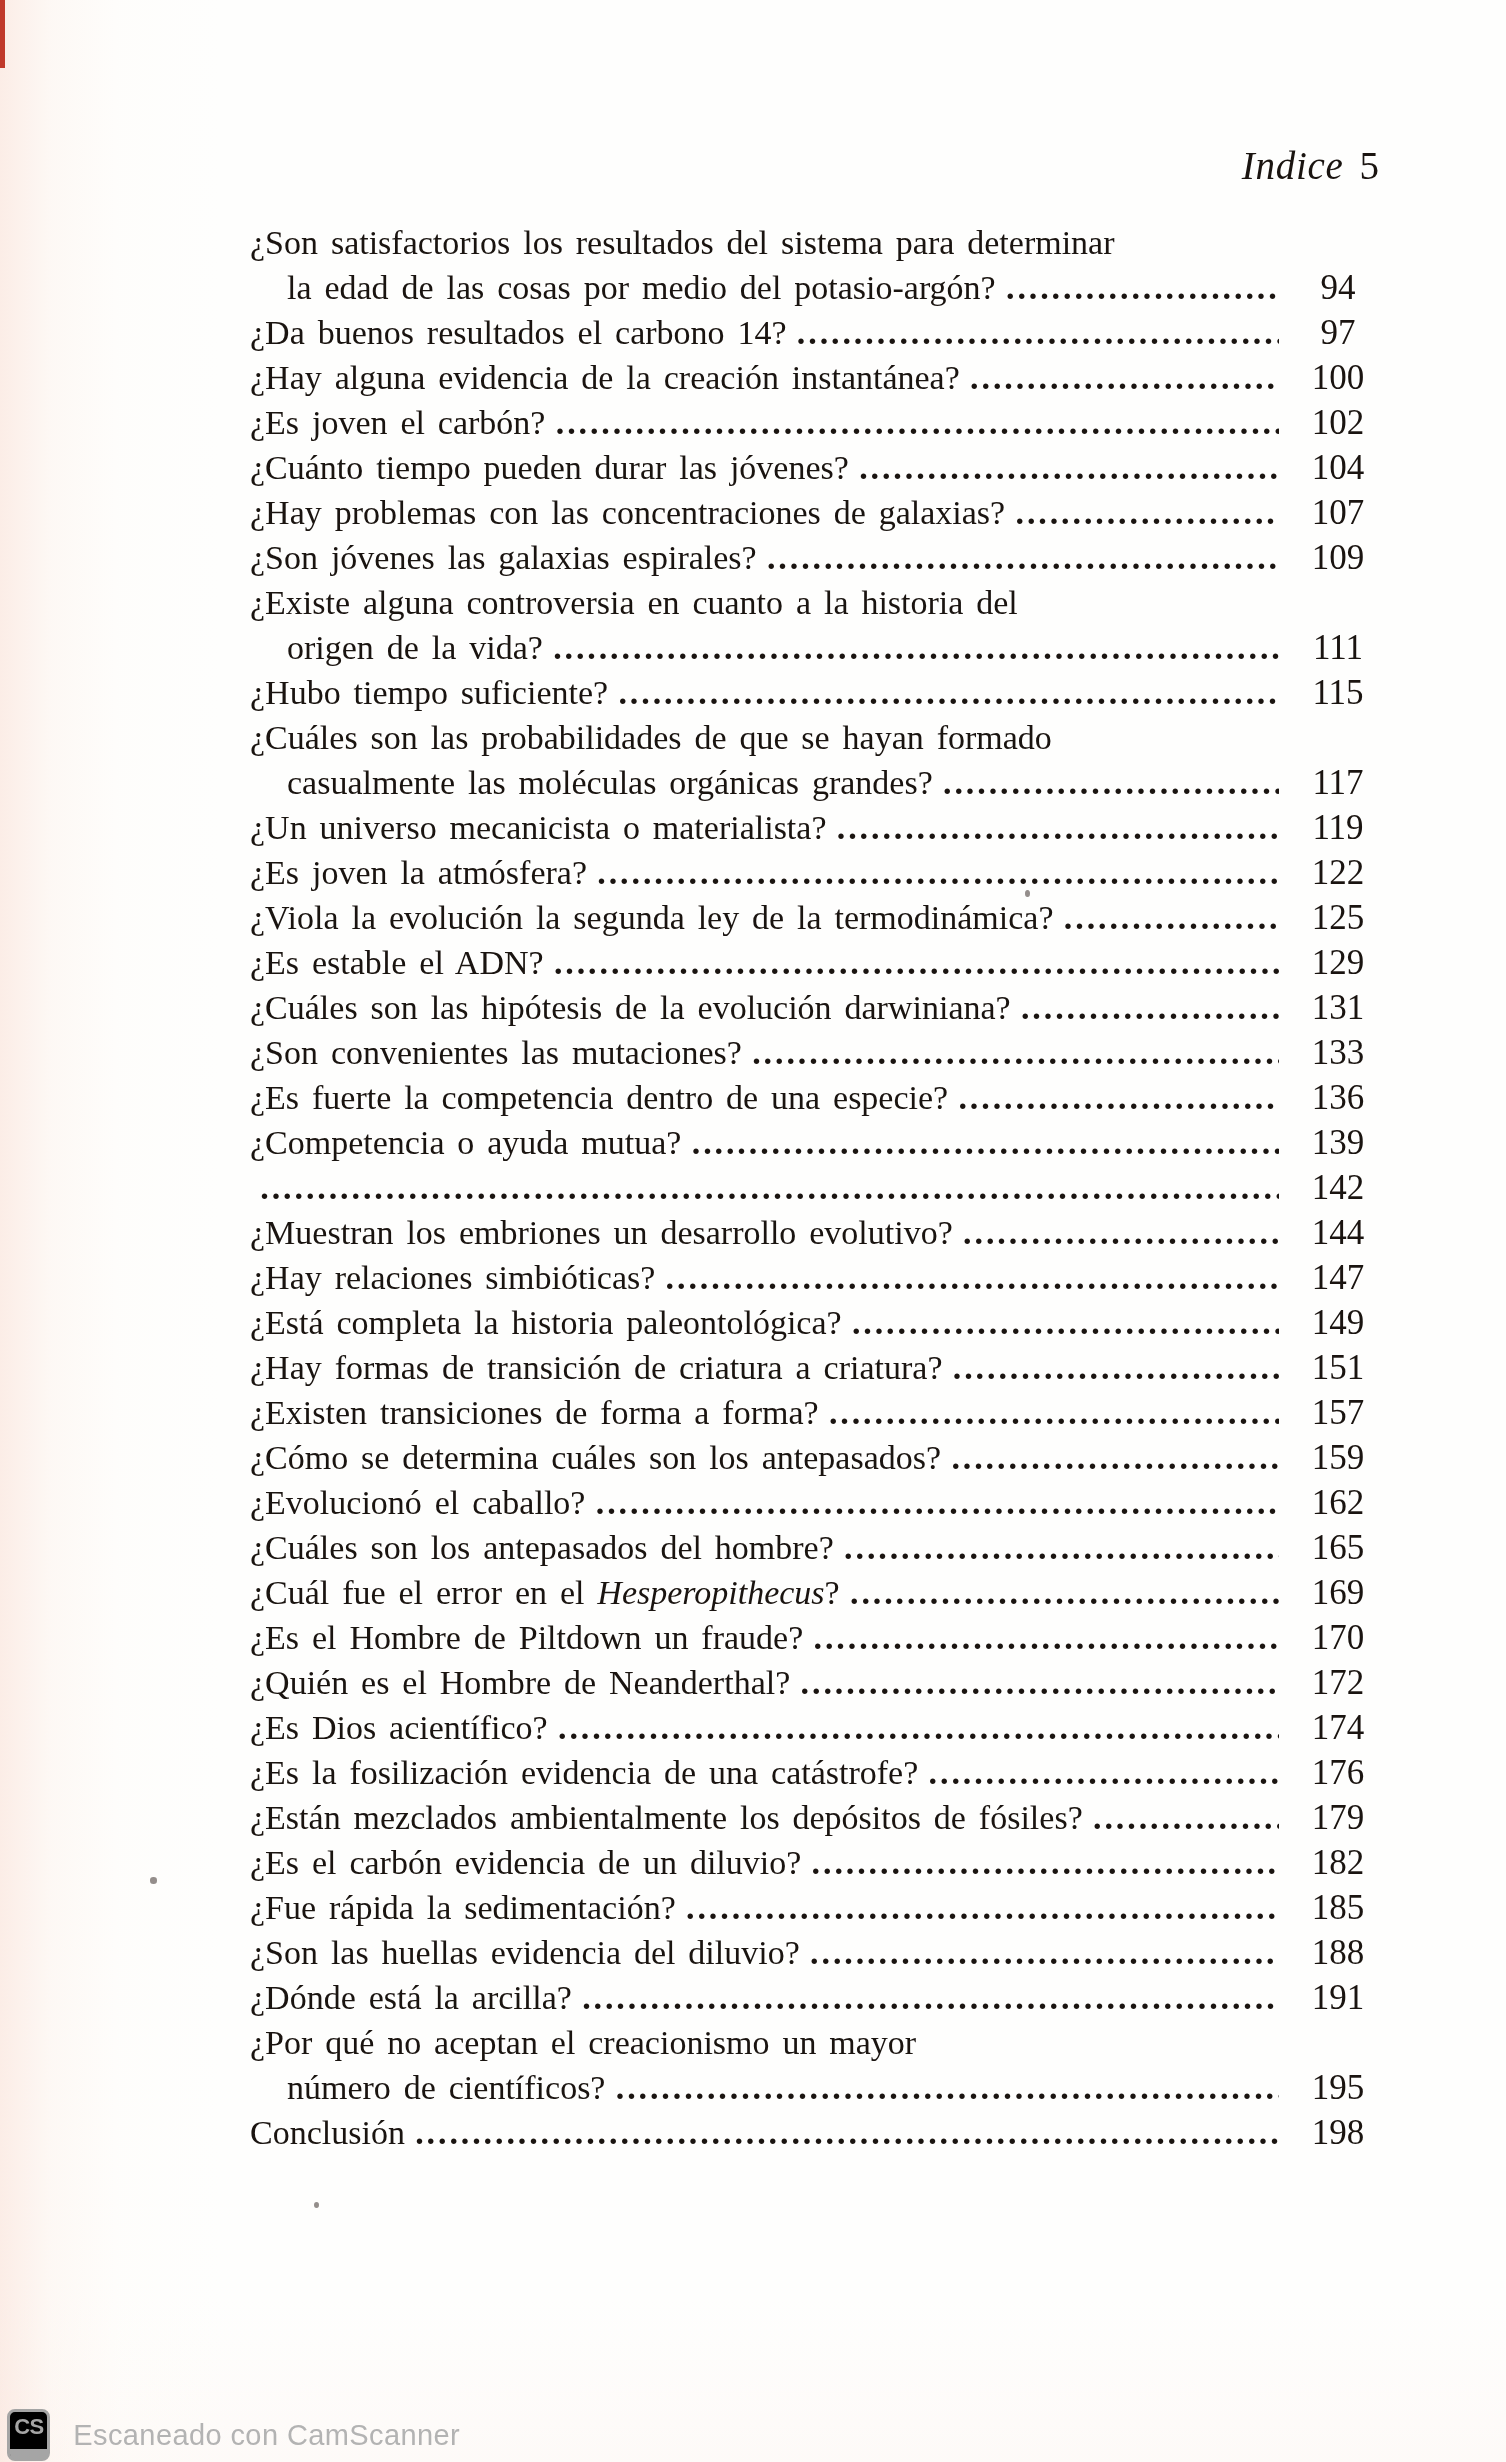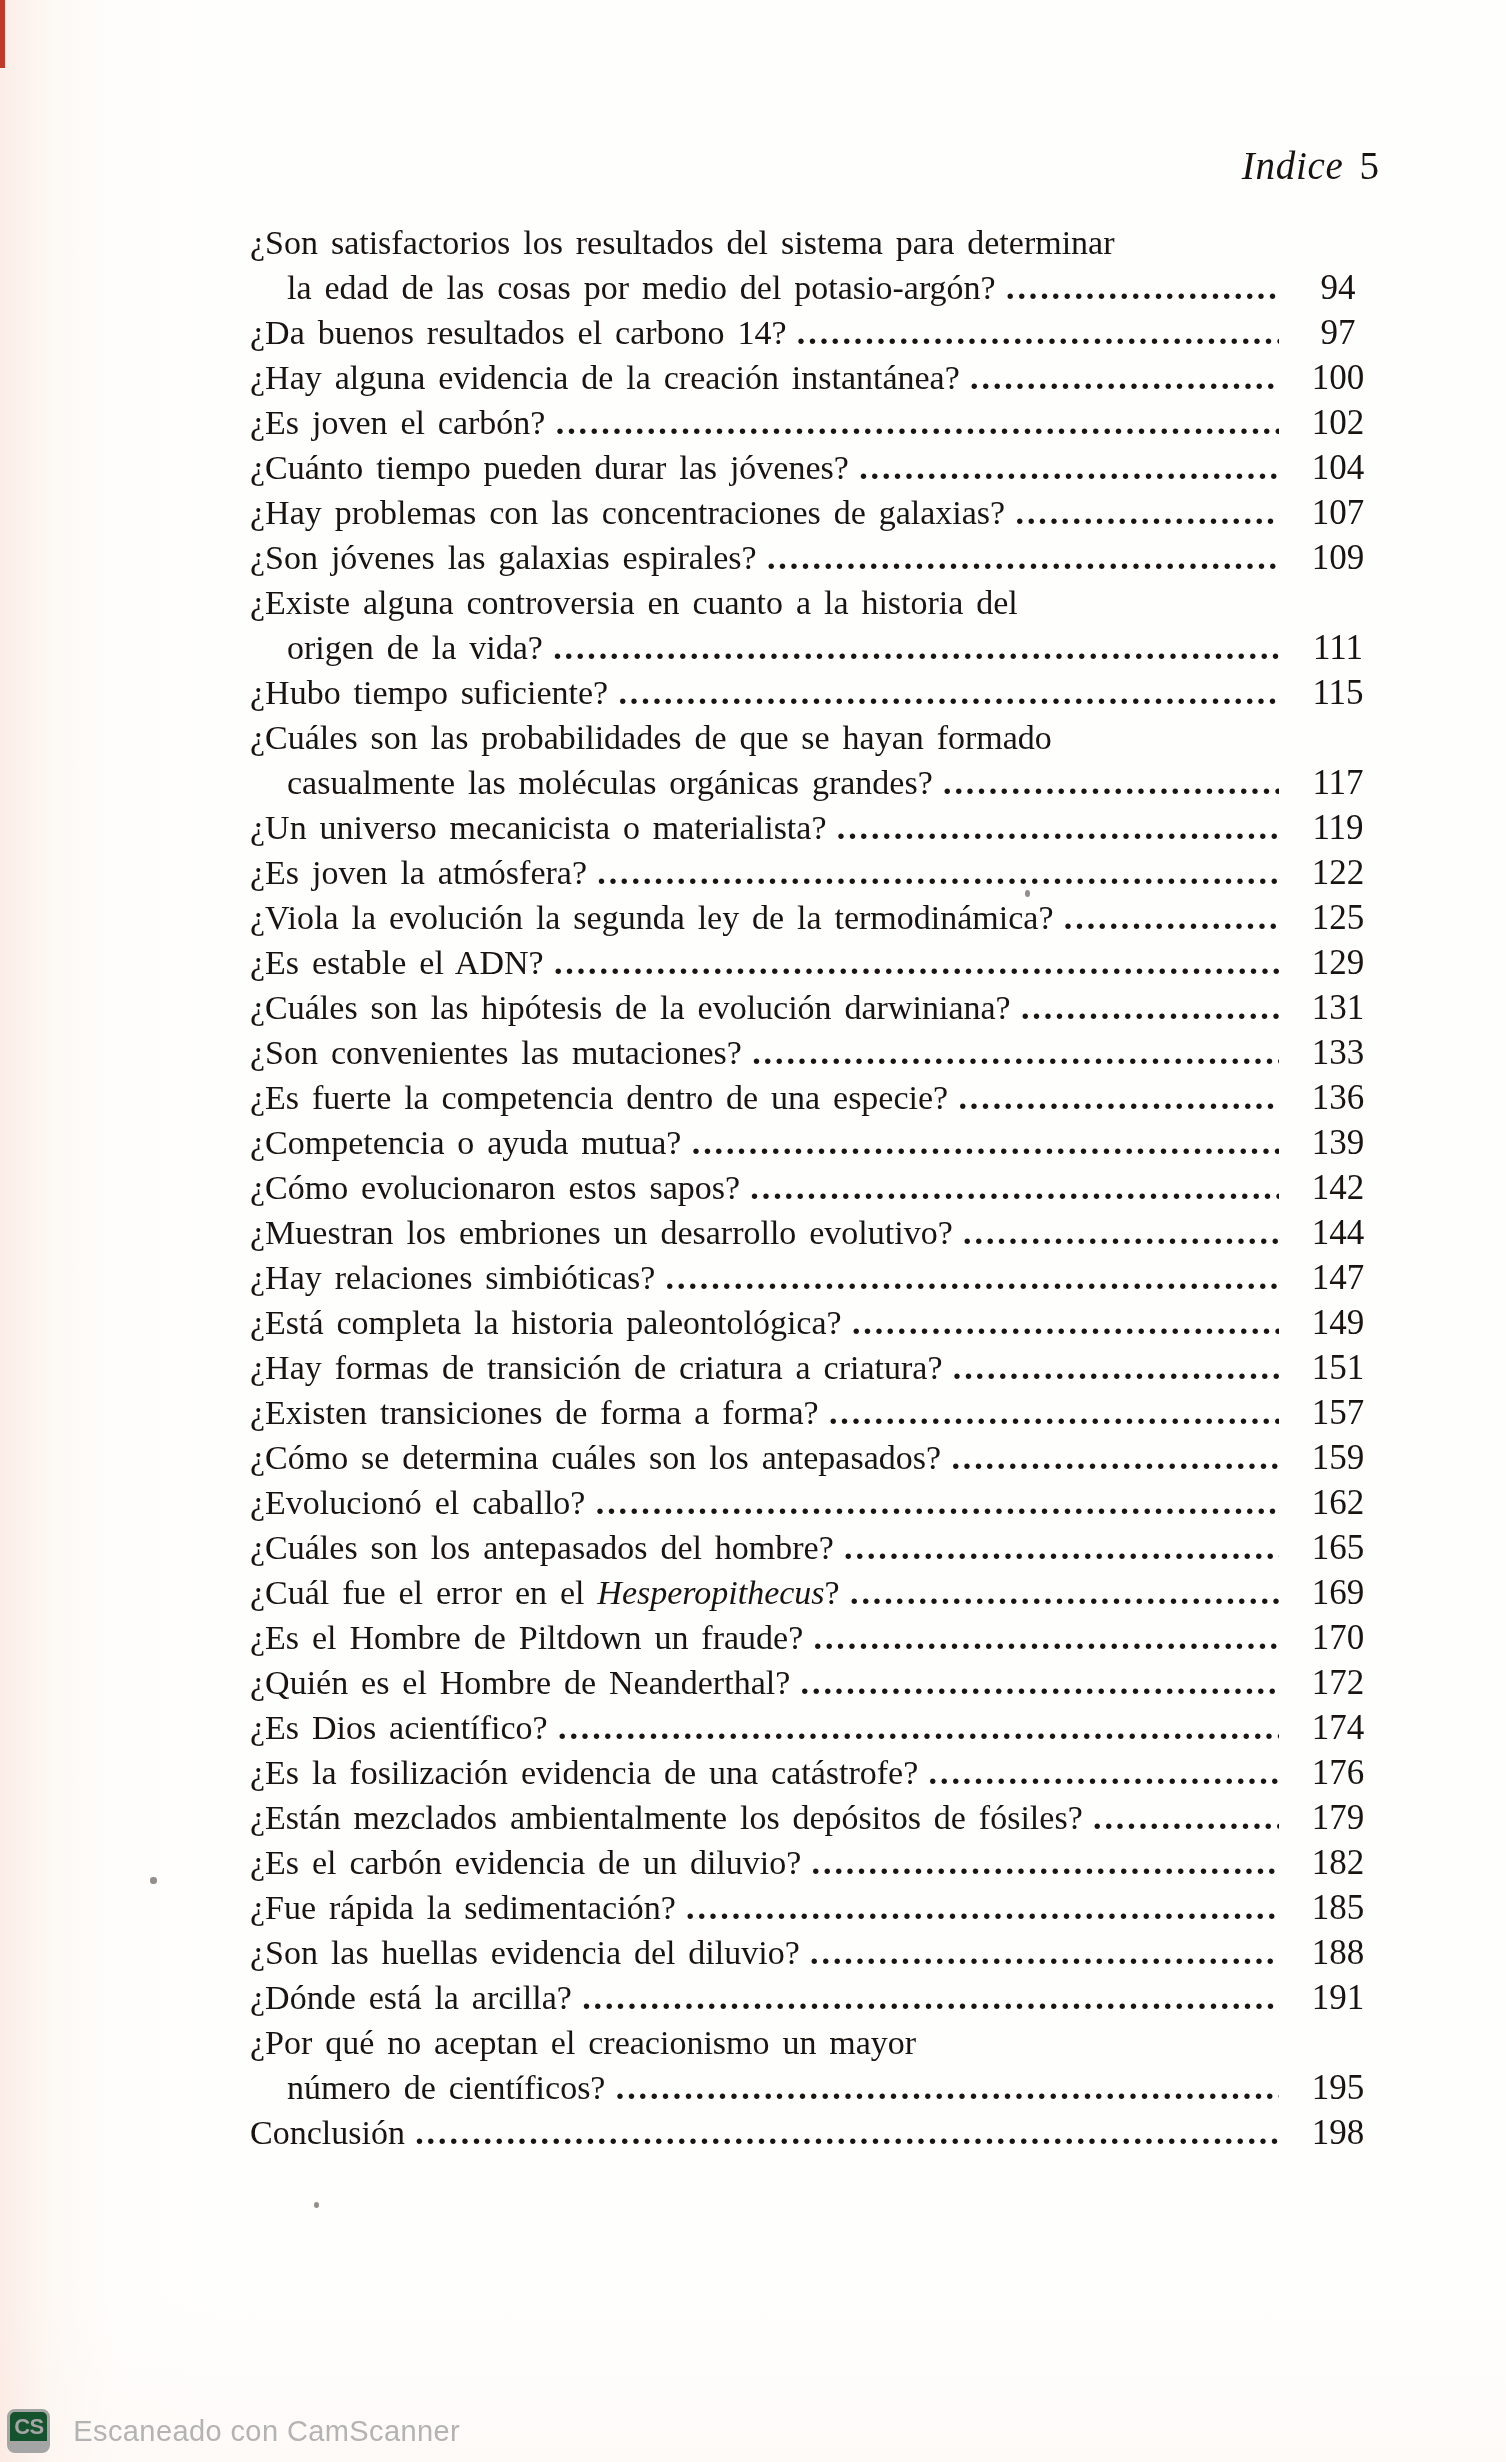--- a/index.html
+++ b/index.html
@@ -96,25 +96,25 @@
   .watermark {
     position: absolute;
     left: 7.3px;
     top: 2409px;
     display: flex;
     align-items: center;
     font-family: "Liberation Sans", sans-serif;
   }
   .cs-icon {
     position: relative;
-    width: 43px; height: 44px;
+    width: 43px; height: 52px;
     box-sizing: border-box;
     border: 3.7px solid #a5a5a5;
     border-radius: 8px;
-    background: #14532d;
+    background: #000000;
     flex: 0 0 auto;
   }
   .cs-icon .cs-letters {
     position: absolute;
     top: 2.2px; left: 0; right: 0;
     text-align: center;
     font-size: 22px;
     font-weight: bold;
     letter-spacing: -0.7px;
     color: #a5a5a5;
@@ -246,21 +246,20 @@
       <span class="label">¿Es fuerte la competencia dentro de una especie?</span>
       <span class="dots"></span>
       <span class="pagenum">136</span>
     </div>
       <div class="row">
       <span class="label">¿Competencia o ayuda mutua?</span>
       <span class="dots"></span>
       <span class="pagenum">139</span>
     </div>
       <div class="row">
-      <span class="label">¿Cómo evolucionaron estos sapos?</span>
       <span class="dots"></span>
       <span class="pagenum">142</span>
     </div>
       <div class="row">
       <span class="label">¿Muestran los embriones un desarrollo evolutivo?</span>
       <span class="dots"></span>
       <span class="pagenum">144</span>
     </div>
       <div class="row">
       <span class="label">¿Hay relaciones simbióticas?</span>

